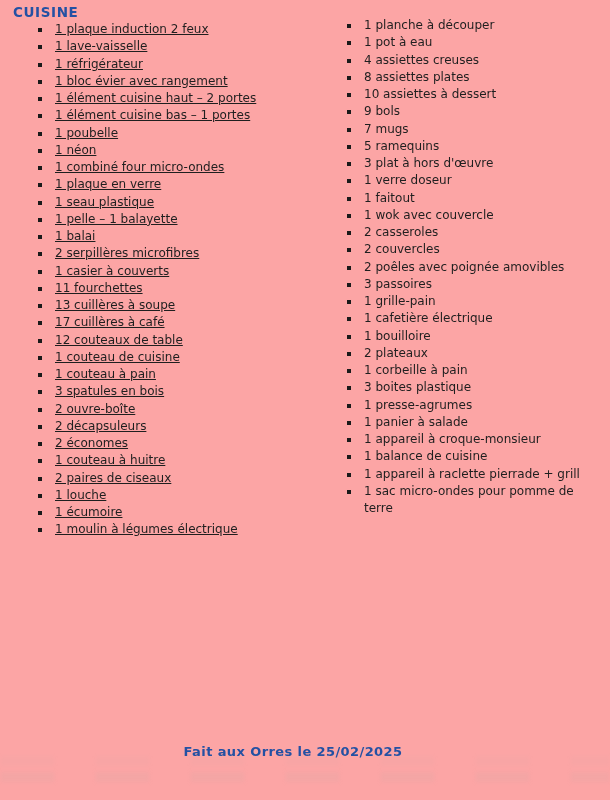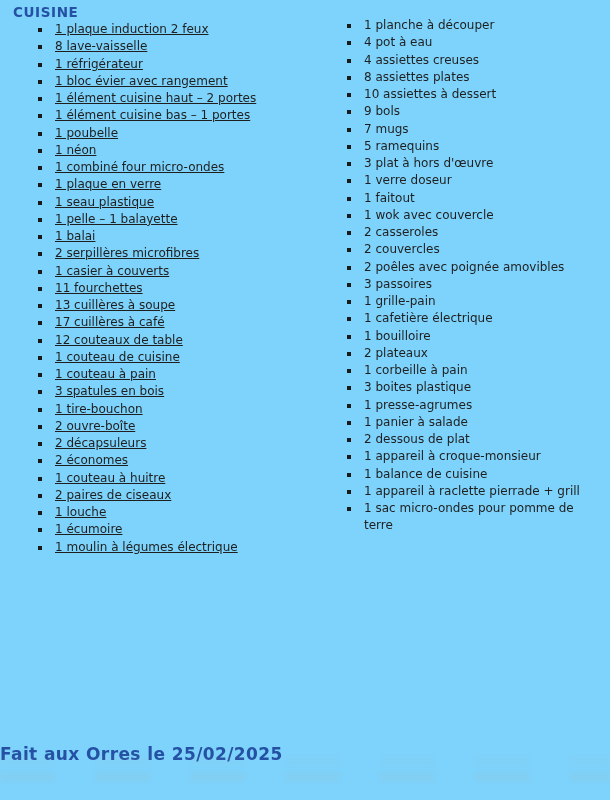--- a/index.html
+++ b/index.html
@@ -1,21 +1,21 @@
 <!DOCTYPE html>
 <html><head>
 <meta charset="utf-8">
 <style>
   * { margin: 0; padding: 0; box-sizing: border-box; }
   html, body { background: #e8e8e8; }
   .page {
     position: relative;
     width: 610px;
     height: 800px;
-    background: #7dd3fc;
+    background: #fca5a5;
     font-family: "DejaVu Sans", "Liberation Sans", sans-serif;
     color: #1f1f1f;
     overflow: hidden;
     margin: 0 auto;
   }
   
   .scan-artifact {
     position: absolute;
     left: 0;
     width: 100%;
@@ -56,42 +56,42 @@
   }
   .item-text {
     white-space: pre-line;
     color: #1f1f1f;
   }
   .footer {
     position: absolute;
     left: 0;
     top: 744px;
     width: 586px;
-    text-align: left;
-    font-size: 17px;
+    text-align: center;
+    font-size: 13px;
     font-weight: bold;
     letter-spacing: 0.4px;
     color: #2451a3;
   }
 </style>
 </head>
 <body>
 
 <div class="page">
 
   <h1 class="page-title">CUISINE</h1>
 
   <ul class="list" id="left-list">
       <li>
         <span class="bullet"></span>
         <span class="item-text">1 plaque induction 2 feux</span>
       </li>
       <li>
         <span class="bullet"></span>
-        <span class="item-text">8 lave-vaisselle</span>
+        <span class="item-text">1 lave-vaisselle</span>
       </li>
       <li>
         <span class="bullet"></span>
         <span class="item-text">1 réfrigérateur</span>
       </li>
       <li>
         <span class="bullet"></span>
         <span class="item-text">1 bloc évier avec rangement</span>
       </li>
       <li>
@@ -161,24 +161,20 @@
       <li>
         <span class="bullet"></span>
         <span class="item-text">1 couteau à pain</span>
       </li>
       <li>
         <span class="bullet"></span>
         <span class="item-text">3 spatules en bois</span>
       </li>
       <li>
         <span class="bullet"></span>
-        <span class="item-text">1 tire-bouchon</span>
-      </li>
-      <li>
-        <span class="bullet"></span>
         <span class="item-text">2 ouvre-boîte</span>
       </li>
       <li>
         <span class="bullet"></span>
         <span class="item-text">2 décapsuleurs</span>
       </li>
       <li>
         <span class="bullet"></span>
         <span class="item-text">2 économes</span>
       </li>
@@ -204,21 +200,21 @@
       </li>
     </ul>
 
   <ul class="list" id="right-list">
       <li>
         <span class="bullet"></span>
         <span class="item-text">1 planche à découper</span>
       </li>
       <li>
         <span class="bullet"></span>
-        <span class="item-text">4 pot à eau</span>
+        <span class="item-text">1 pot à eau</span>
       </li>
       <li>
         <span class="bullet"></span>
         <span class="item-text">4 assiettes creuses</span>
       </li>
       <li>
         <span class="bullet"></span>
         <span class="item-text">8 assiettes plates</span>
       </li>
       <li>
@@ -293,24 +289,20 @@
         <span class="bullet"></span>
         <span class="item-text">3 boites plastique</span>
       </li>
       <li>
         <span class="bullet"></span>
         <span class="item-text">1 presse-agrumes</span>
       </li>
       <li>
         <span class="bullet"></span>
         <span class="item-text">1 panier à salade</span>
-      </li>
-      <li>
-        <span class="bullet"></span>
-        <span class="item-text">2 dessous de plat</span>
       </li>
       <li>
         <span class="bullet"></span>
         <span class="item-text">1 appareil à croque-monsieur</span>
       </li>
       <li>
         <span class="bullet"></span>
         <span class="item-text">1 balance de cuisine</span>
       </li>
       <li>

